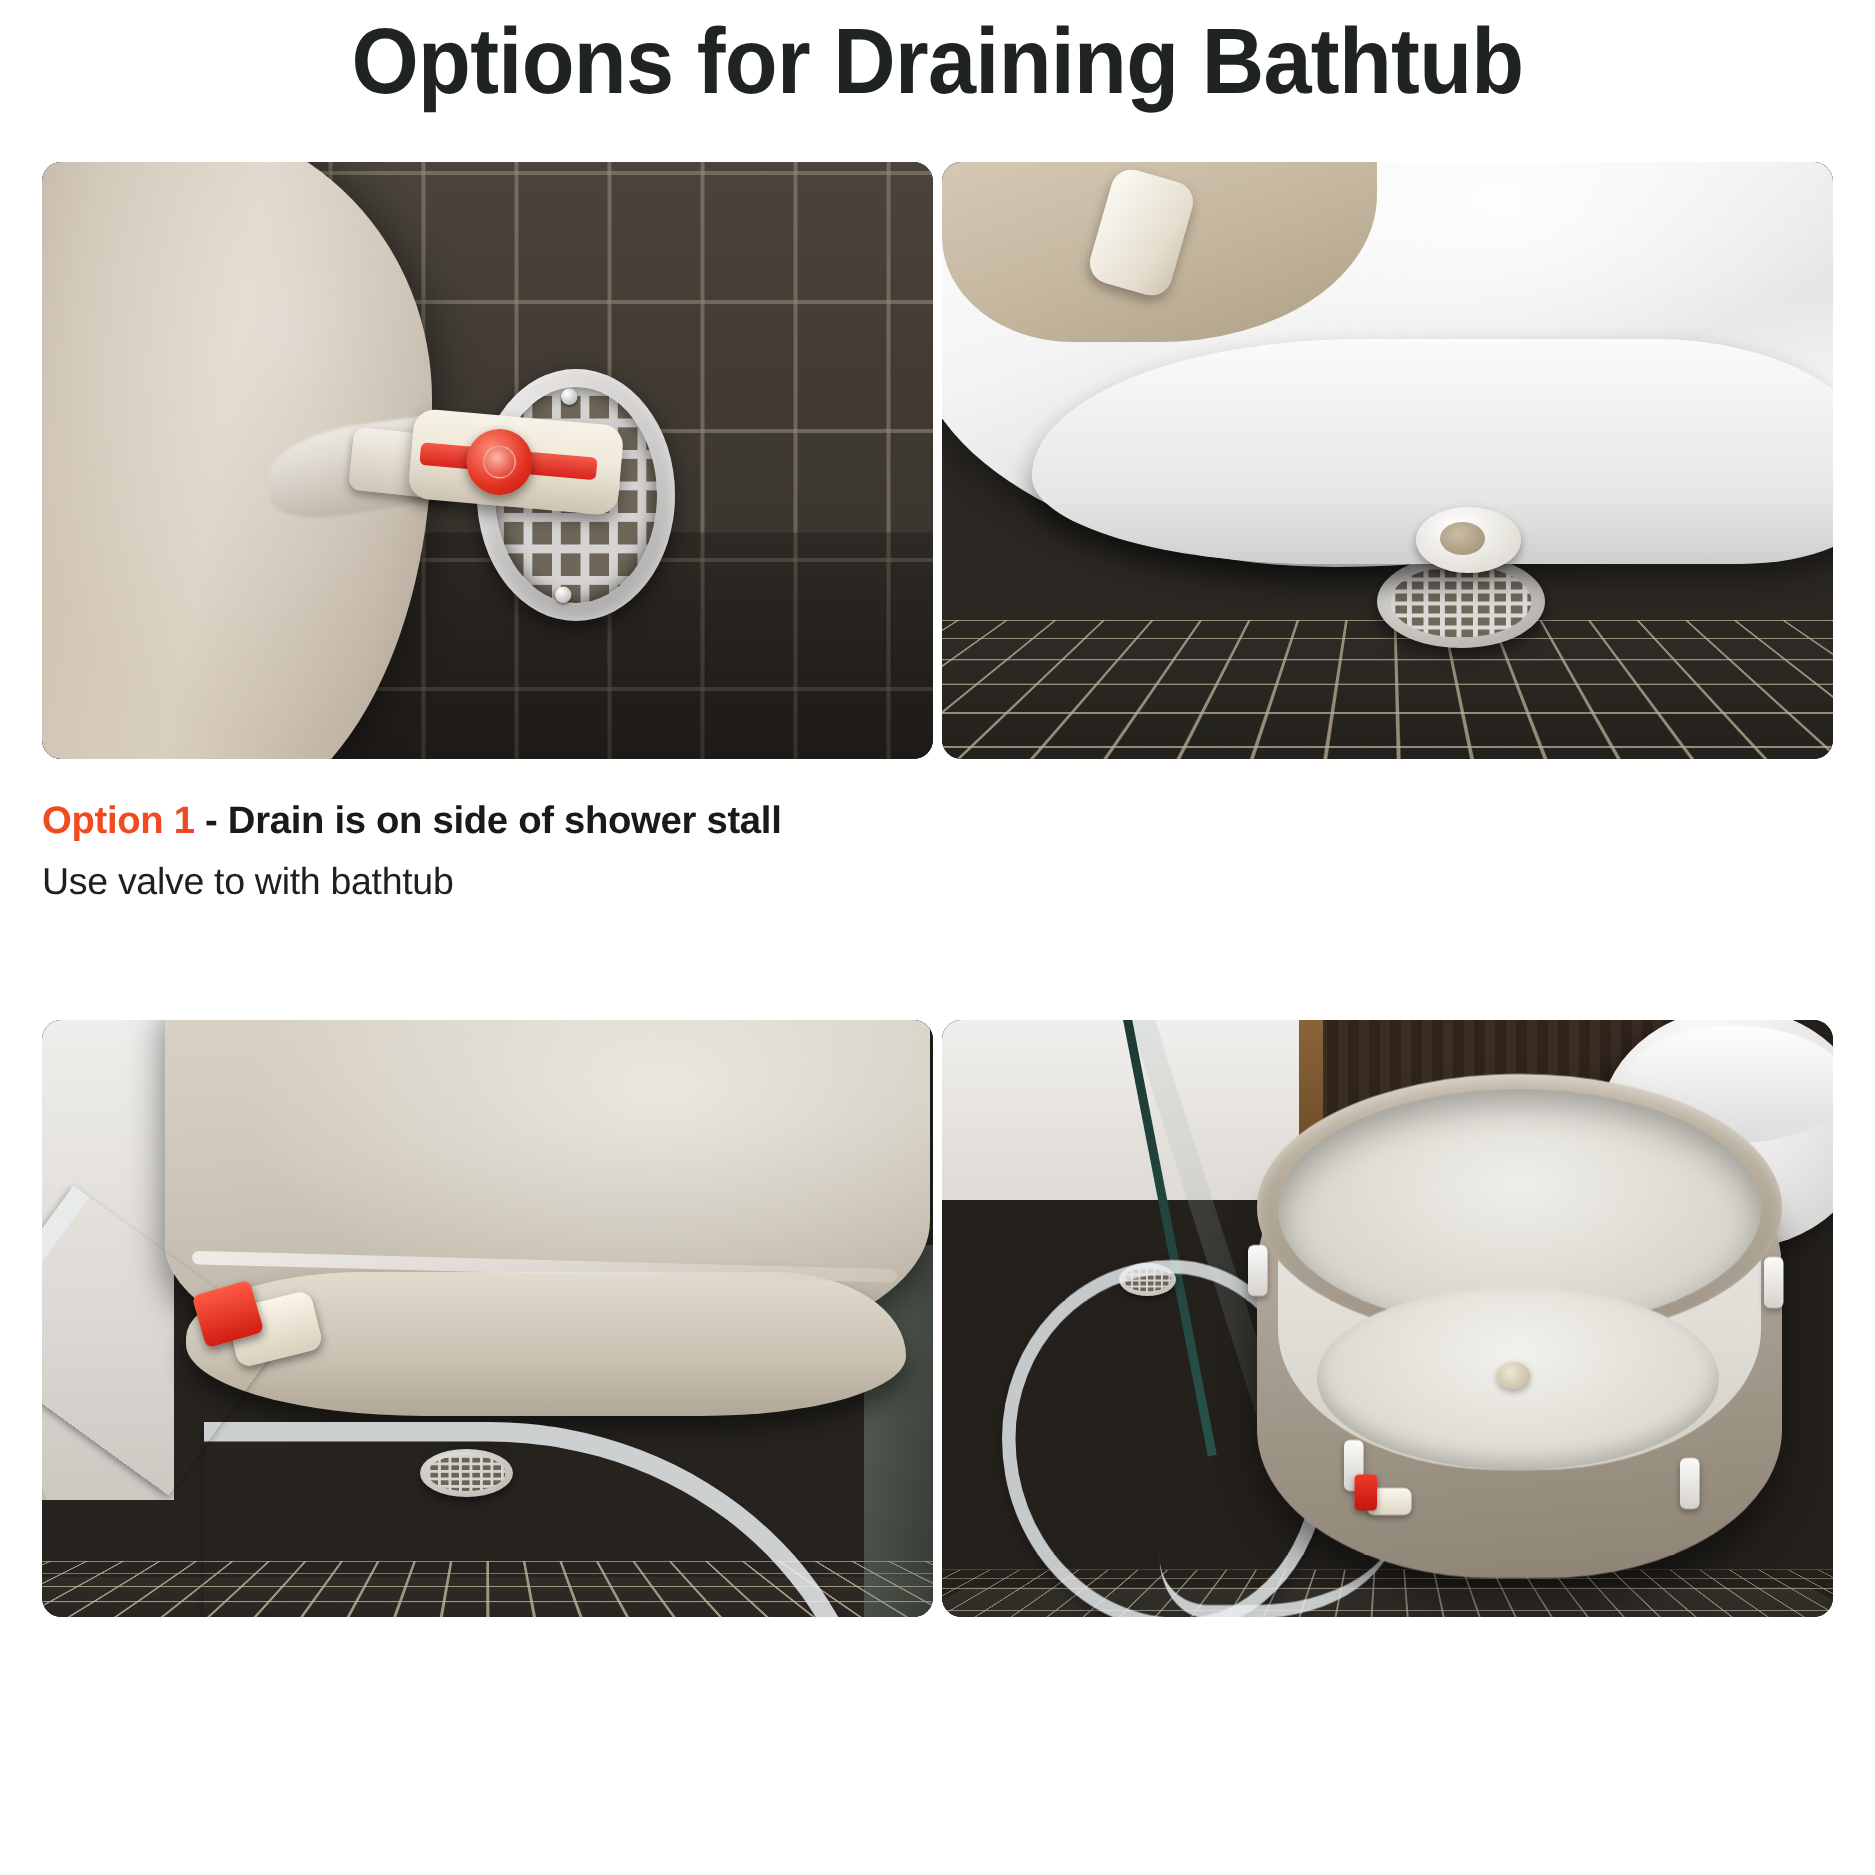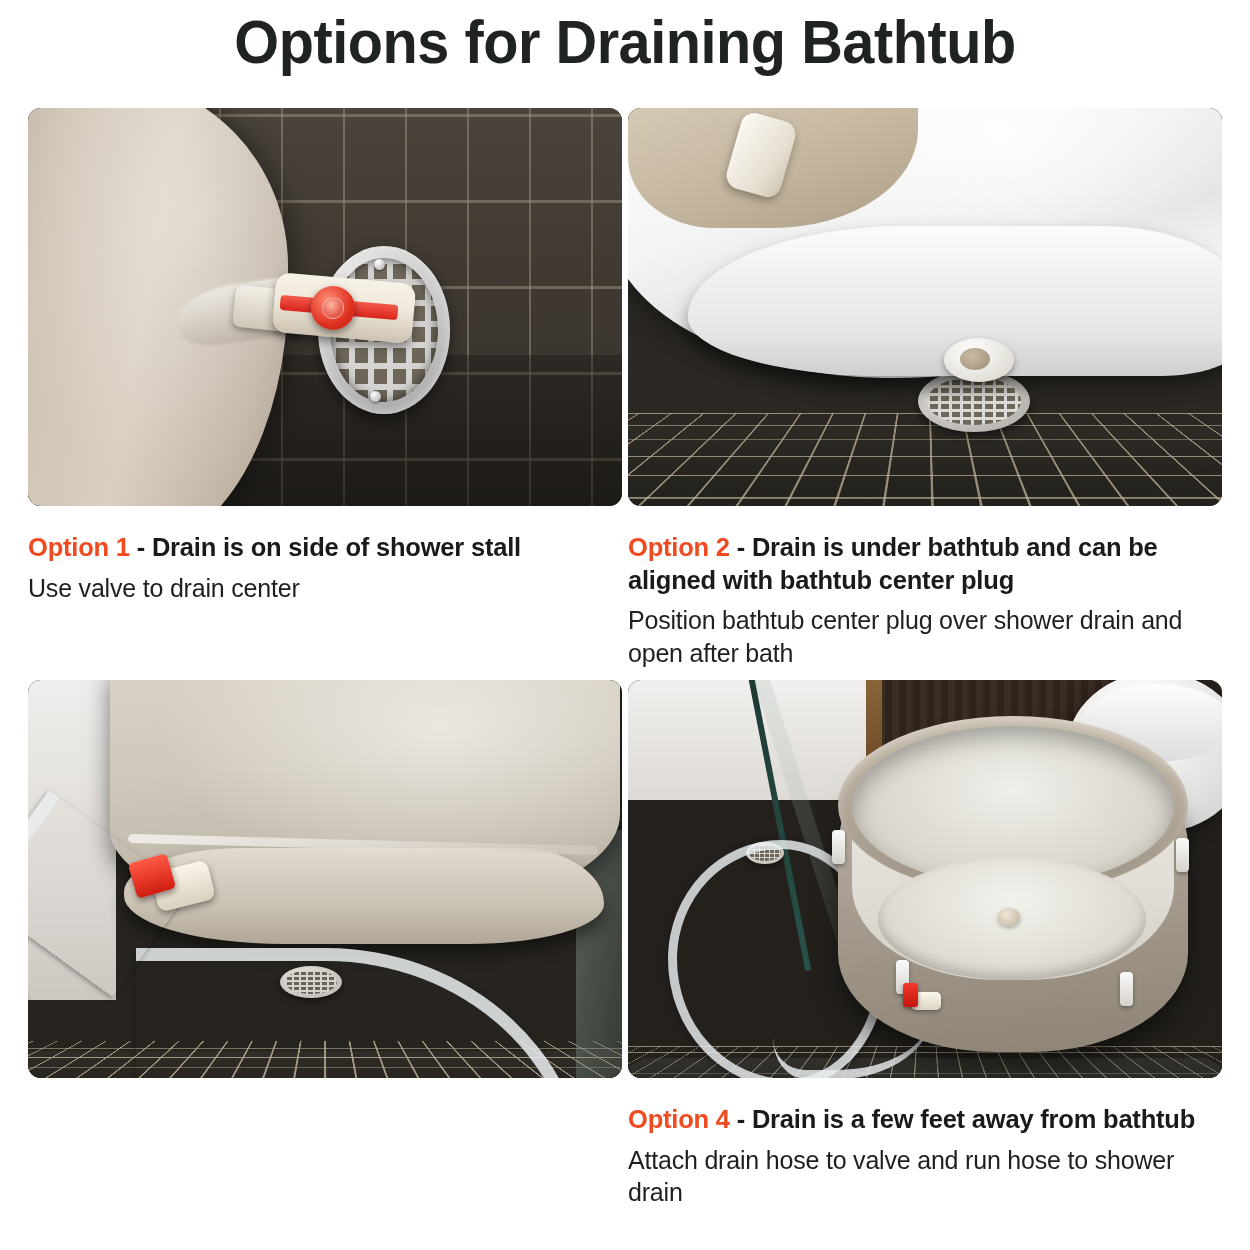--- a/index.html
+++ b/index.html
@@ -465,21 +465,21 @@
         <div class="p1-nozzle"></div>
         <div class="p1-valvebody"></div>
         <div class="p1-valvestripe"></div>
         <div class="p1-valveknob"></div>
       </div>
 
       <div class="cap">
         <div class="cap-head">
           <span class="opt">Option 1</span><span> - </span><span>Drain is on side of shower stall</span>
         </div>
-        <div class="cap-body">Use valve to drain center</div>
+        <div class="cap-body">Use valve to with bathtub</div>
       </div>
     </div>
 
     <div class="cell">
       <div class="photo">
         <div class="p2-bg"></div>
         <div class="p2-floor">
           <div class="tilegrid"></div>
         </div>
 
@@ -487,26 +487,20 @@
           <div class="p2-drain-inner"></div>
         </div>
 
         <div class="p2-tub-main"></div>
         <div class="p2-tub-tan"></div>
         <div class="p2-tan-cap"></div>
         <div class="p2-tub-lower"></div>
         <div class="p2-grommet"></div>
       </div>
 
-      <div class="cap">
-        <div class="cap-head">
-          <span class="opt">Option 2</span><span> - </span><span>Drain is under bathtub and can be aligned with bathtub center plug</span>
-        </div>
-        <div class="cap-body">Position bathtub center plug over shower drain and open after bath</div>
-      </div>
     </div>
 
     <div class="cell">
       <div class="photo">
         <div class="p3-bg"></div>
         <div class="p3-floor">
           <div class="tilegrid"></div>
         </div>
         <div class="p3-marble"></div>
         <div class="p3-glass"></div>
@@ -555,22 +549,16 @@
         <div class="p4-tub-bottom"></div>
         <div class="p4-plug"></div>
         <div class="p4-clip" style="left:204px;top:150px;"></div>
         <div class="p4-clip" style="left:548px;top:158px;"></div>
         <div class="p4-clip" style="left:268px;top:280px;"></div>
         <div class="p4-clip" style="left:492px;top:292px;"></div>
         <div class="p4-valve-body"></div>
         <div class="p4-valve-knob"></div>
       </div>
 
-      <div class="cap">
-        <div class="cap-head">
-          <span class="opt">Option 4</span><span> - </span><span>Drain is a few feet away from bathtub</span>
-        </div>
-        <div class="cap-body">Attach drain hose to valve and run hose to shower drain</div>
-      </div>
     </div>
 
   </div>
 </div>
 
 </body></html>

